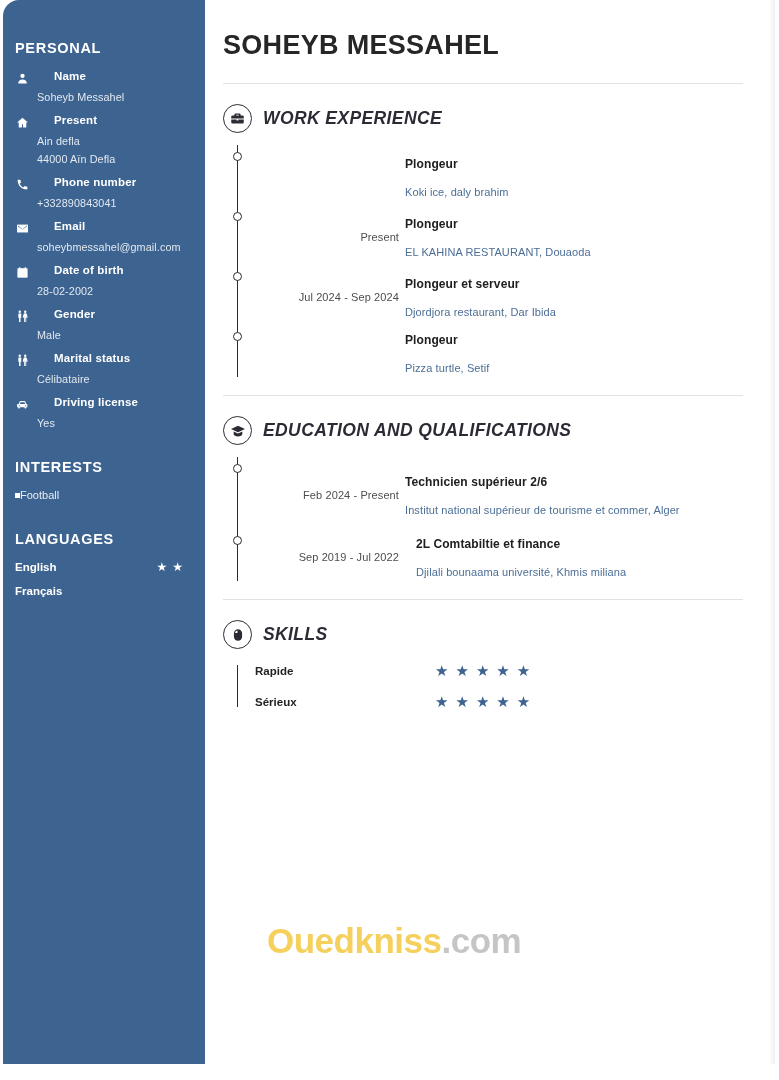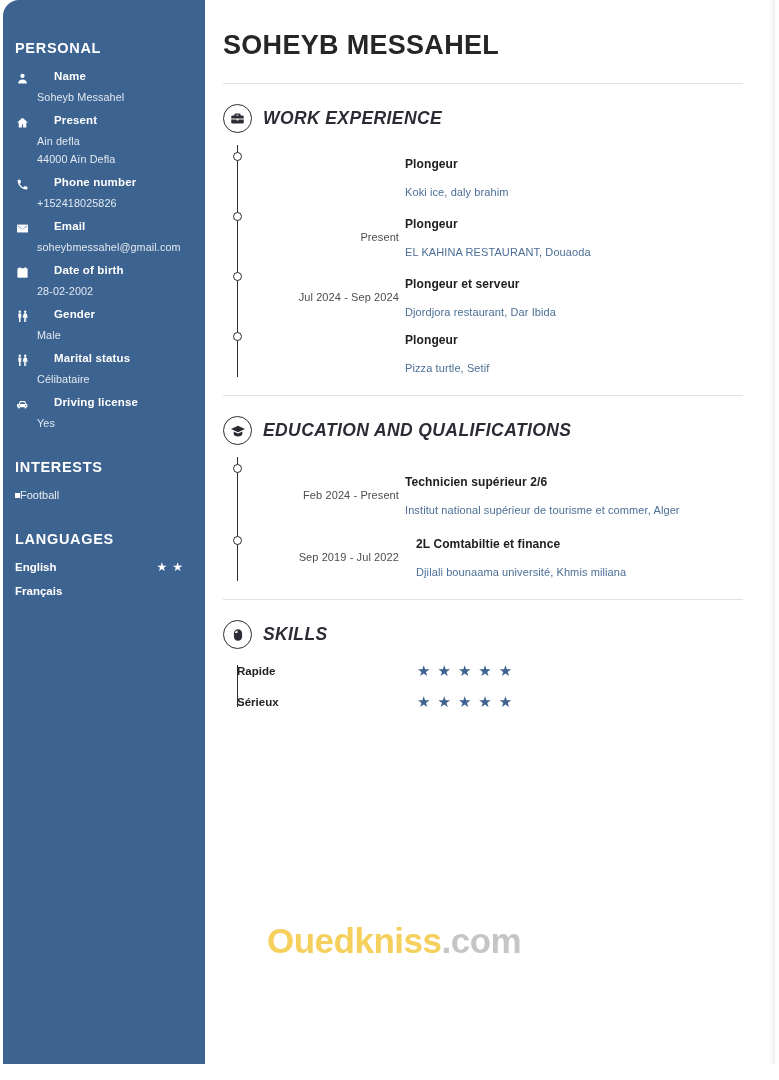--- a/index.html
+++ b/index.html
@@ -189,20 +189,21 @@
   }
   .tl-sub {
     font-size: 11px; color: #4b6e96; margin-top: 14px;
     letter-spacing: 0.1px;
   }
 
   
   .skills-wrap {
     position: relative;
     margin: 14px 0 0 14px;
+    padding-left: 18px;
   }
   .sk-line {
     position: absolute; left: 0; top: 2px; bottom: 2px;
     width: 1.3px; background: #2b2b35;
   }
   .skill-row {
     display: flex; align-items: center;
     margin-bottom: 16px;
   }
   .skill-name {
@@ -260,21 +261,21 @@
         <div class="field-value">44000 Aïn Defla</div>
 
         <div class="field-row">
           <span class="field-icon">
             <svg width="13" height="13" viewBox="0 0 24 24">
                 <path d="M6.6 10.8c1.4 2.8 3.8 5.1 6.6 6.6l2.2-2.2c.3-.3.7-.4 1-.2 1.2.4 2.4.6 3.6.6.6 0 1 .4 1 1V20c0 .6-.4 1-1 1C10.6 21 3 13.4 3 4c0-.6.4-1 1-1h3.5c.6 0 1 .4 1 1 0 1.3.2 2.5.6 3.6.1.4 0 .8-.2 1z"></path>
               </svg>
           </span>
           <span class="field-label">Phone number</span>
         </div>
-        <div class="field-value">+152418025826</div>
+        <div class="field-value">+332890843041</div>
 
         <div class="field-row">
           <span class="field-icon">
             <svg width="13" height="13" viewBox="0 0 24 24">
                 <path d="M2 5h20v14H2z" fill="#fff"></path>
                 <path d="M2 5h20v2l-10 7L2 7z" fill="#3d6390"></path>
                 <path d="M2 5h20v14H2V5zm1.6 1.4v11.2h16.8V6.4L12 13.2 3.6 6.4z" fill="#fff"></path>
               </svg>
           </span>
           <span class="field-label">Email</span>

